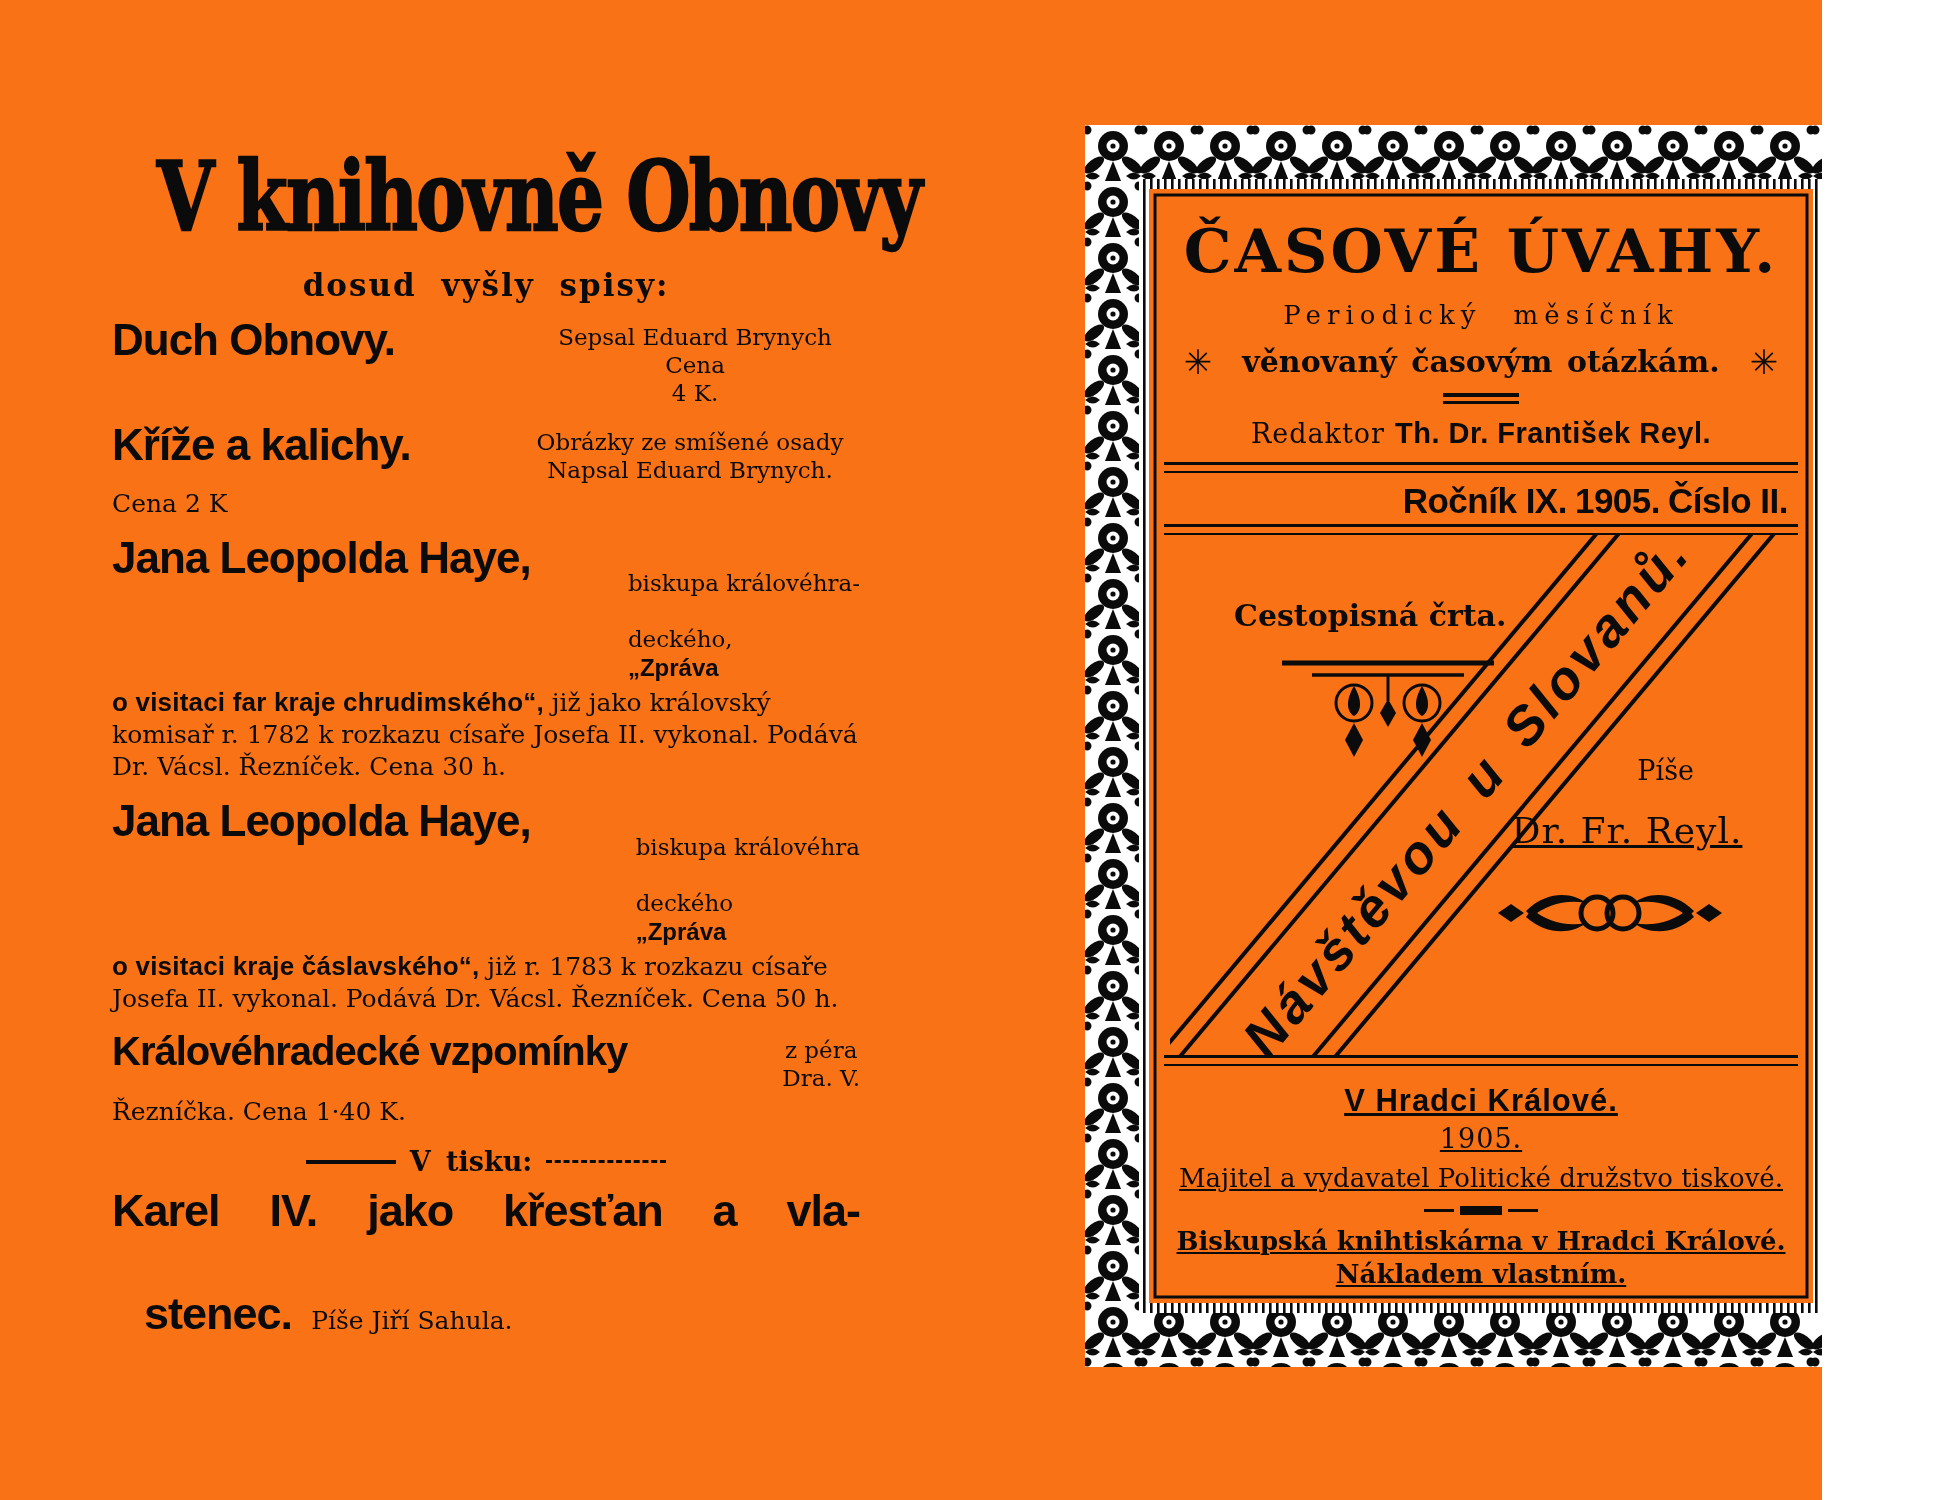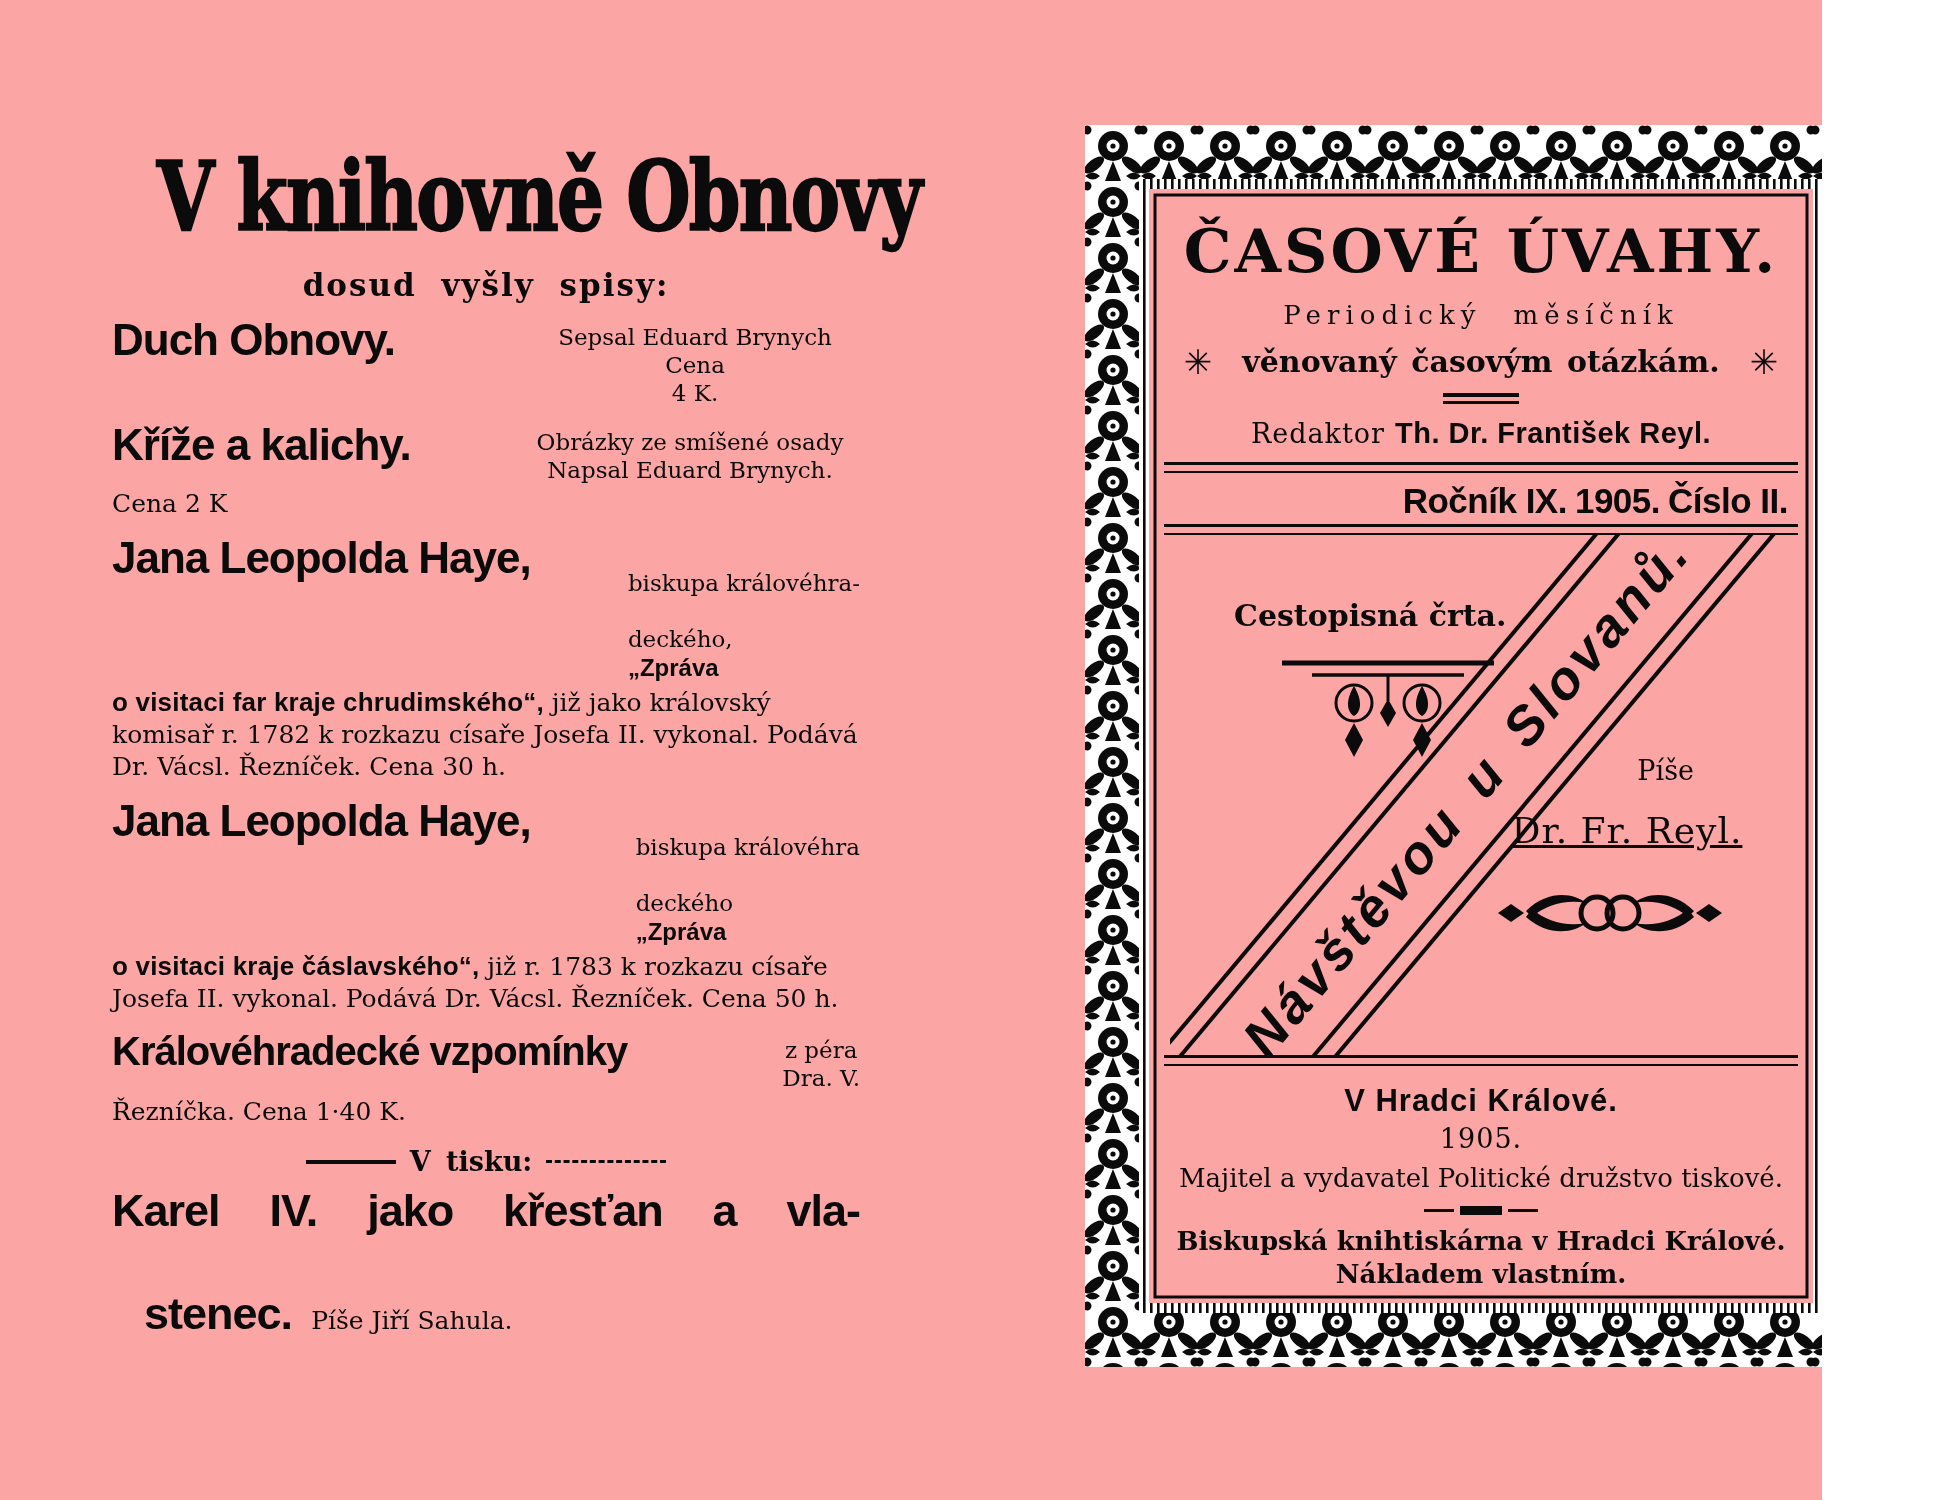--- a/index.html
+++ b/index.html
@@ -1,18 +1,18 @@
 <!DOCTYPE html>
 <html><head>
 <meta charset="utf-8">
 <style>
   html, body { margin:0; padding:0; background:#fff; }
   .canvas {
     position:relative; width:1822px; height:1500px;
-    background:#fca5a5; overflow:hidden; color:#0b0b0b;
+    background:#f97316; overflow:hidden; color:#0b0b0b;
     font-family:"DejaVu Serif", serif;
   }
 
   
   .left-page { position:absolute; left:112px; top:148px; width:748px; }
   .lp-title {
     margin:0; text-align:center;
     font:bold 84px/1.02 "DejaVu Serif", serif;
     letter-spacing:-2px; -webkit-text-stroke:2px #0b0b0b;
     transform:scale(0.88,1.14); transform-origin:center top;
@@ -87,21 +87,21 @@
   }
   .ribbon-outer { border-top:4px solid #0b0b0b; border-bottom:4px solid #0b0b0b; padding:13px 0; }
   .ribbon-inner { border-top:4px solid #0b0b0b; border-bottom:4px solid #0b0b0b; padding:22px 0; text-align:center; }
   .ribbon-text {
     font:bold italic 54px/1 "Liberation Sans", sans-serif; letter-spacing:4px; word-spacing:10px;
     white-space:nowrap;
   }
   .byline-label { position:absolute; right:98px; top:222px; margin:0; font:27px/1 "DejaVu Serif", serif; }
   .byline-name { position:absolute; right:30px; top:278px; width:270px; margin:0; text-align:center; font:36px/1 "DejaVu Serif", serif; letter-spacing:1px;text-decoration:underline; }
   .fleuron-svg { position:absolute; right:62px; top:338px; }
-  .rp-bottom { padding-top:14px; }
+  .rp-bottom { padding-top:14px;text-decoration:underline; }
   .imprint-place { margin:4px 0 0; font:bold 31px/1.1 "Liberation Sans", sans-serif; letter-spacing:1px; }
   .imprint-year { margin:6px 0 0; font:27px/1.1 "DejaVu Serif", serif; letter-spacing:1px; }
   .imprint-owner { margin:10px 0 0; font:26px/1.15 "DejaVu Serif", serif; }
   .dash-divider { display:flex; justify-content:center; align-items:center; gap:6px; margin:12px auto 0; }
   .dash-divider .thin { width:30px; height:3px; background:#0b0b0b; }
   .dash-divider .thick { width:42px; height:9px; background:#0b0b0b; }
   .imprint-printer { margin:12px 0 0; font:bold 26px/1.15 "DejaVu Serif", serif; }
   .imprint-funding { margin:4px 0 0; font:bold 26px/1.15 "DejaVu Serif", serif; }
 </style>
 </head>

